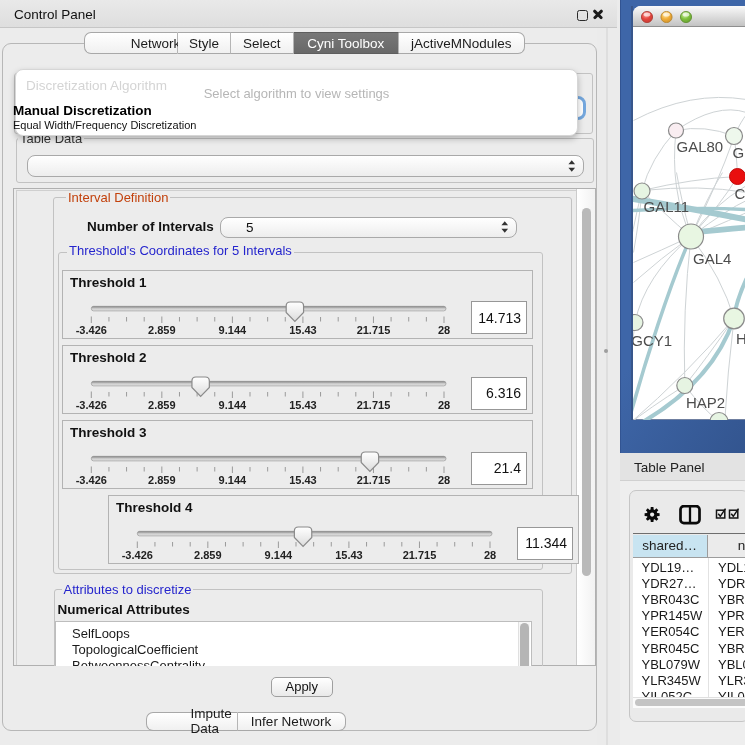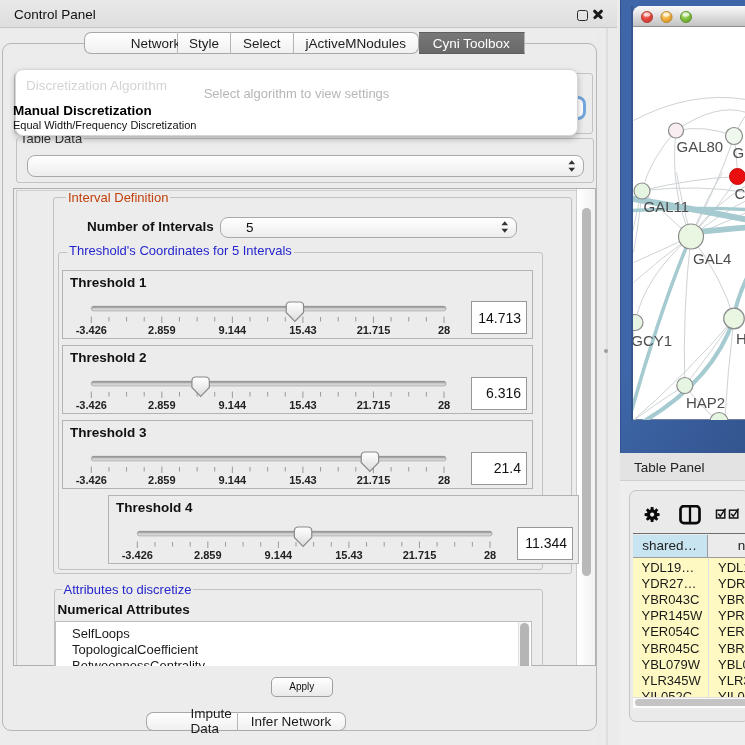--- a/index.html
+++ b/index.html
@@ -48,22 +48,22 @@
   <div class="seg first" style="width:94px;">
     <svg width="13" height="17" viewBox="0 0 13 17" style="margin-right:5px;">
       <path d="M4 6 L4 15 M4 9.5 L9.5 8.7 M4 13.8 L9.5 13.8" stroke="#808080" stroke-width="1.1" fill="none"></path>
       <circle cx="4" cy="4.2" r="2.4" fill="#4e9a4e" stroke="#2f6b2f"></circle>
       <circle cx="9.8" cy="8.4" r="2.4" fill="#4e9a4e" stroke="#2f6b2f"></circle>
       <circle cx="9.8" cy="13.8" r="2.4" fill="#4e9a4e" stroke="#2f6b2f"></circle>
     </svg>
     Network</div>
   <div class="seg" style="width:53px;">Style</div>
   <div class="seg" style="width:62.5px;">Select</div>
+  <div class="seg dark" style="width:105.5px;">Cyni Toolbox</div>
   <div class="seg last" style="width:125.5px;">jActiveMNodules</div>
-  <div class="seg dark" style="width:105.5px;">Cyni Toolbox</div>
 </div>
 
 <div class="grp" style="left:14px;top:73px;width:579px;height:61px;"></div>
 
 <div class="abs" style="left:556px;top:96px;width:30px;height:24px;border:3px solid #74a7dd;
      border-radius:8px;background:#fff;box-sizing:border-box;"></div>
 
 <div class="abs" style="left:15px;top:68.5px;width:563px;height:67px;background:#fff;
      border:1px solid #d6d6d6;border-radius:8px;box-sizing:border-box;
      box-shadow:0 3px 6px rgba(0,0,0,0.25);z-index:5;"></div>
@@ -303,21 +303,21 @@
     <div class="abs" style="left:16px;top:20px;font-size:13px;color:#1a1a1a;">TopologicalCoefficient</div>
     <div class="abs" style="left:16px;top:36px;font-size:13px;color:#1a1a1a;text-decoration:underline;">BetweennessCentrality</div>
     <div class="abs" style="right:1px;top:0;width:11px;height:100%;background:#f7f7f7;border-left:1px solid #e0e0e0;"></div>
     <div class="abs" style="right:2px;top:1px;width:9px;height:70px;background:#b5b5b5;border-radius:4.5px;"></div>
   </div>
 </div>
 
 <div class="abs" style="left:270.5px;top:676.5px;width:62.5px;height:20.5px;
      background:linear-gradient(#ffffff,#e9e9e9);border:1px solid #9f9f9f;border-radius:5px;
      box-sizing:border-box;display:flex;align-items:center;justify-content:center;
-     font-size:10px;color:#111;">Apply</div>
+     font-size:13px;color:#111;">Apply</div>
 
 <div class="abs" style="left:145.5px;top:711.5px;height:19px;display:flex;">
   <div class="seg first" style="width:92px;">Impute Data</div>
   <div class="seg last" style="width:108px;">Infer Network</div>
 </div>
 
 <div class="abs" style="left:597px;top:0;width:23px;height:745px;background:#ebebeb;"></div>
 <div class="abs" style="left:606px;top:28px;width:2px;height:717px;background:#dedede;"></div>
 <div class="abs" style="left:604px;top:349px;width:4px;height:4px;border-radius:2px;background:#9e9e9e;"></div>
 <div class="abs" style="left:597px;top:0;width:20px;height:28px;background:linear-gradient(#e9e9e9,#dedede);border-bottom:1px solid #c6c6c6;box-sizing:border-box;"></div>
@@ -433,21 +433,21 @@
   <line x1="46" y1="1.5" x2="46" y2="17.5" stroke="#0a0a0a" stroke-width="2.3"></line>
   <g stroke="#141414" fill="none" stroke-width="1.5">
     <rect x="72.5" y="5.2" width="8.3" height="7.8"></rect>
     <path d="M74.2 8.7 L76.3 11.3 L81.5 3.6"></path>
     <rect x="85.5" y="5.2" width="8.3" height="7.8"></rect>
     <path d="M87.2 8.7 L89.3 11.3 L94.5 3.6"></path>
   </g>
 </svg>
 
 <div class="abs" style="left:632.5px;top:532.8px;width:112.5px;height:1.7px;background:#6e6e6e;"></div>
-<div class="abs" style="left:632.5px;top:534.5px;width:112.5px;height:173px;background:#fef9c3;overflow:hidden;">
+<div class="abs" style="left:632.5px;top:534.5px;width:112.5px;height:173px;background:#ffffff;overflow:hidden;">
   <div class="abs" style="left:0;top:0;width:75.3px;height:23.6px;background:#c8e4f1;border-right:1px solid #9c9c9c;border-bottom:1px solid #9c9c9c;box-sizing:border-box;
        display:flex;align-items:center;justify-content:center;font-size:13.5px;color:#222;">shared…</div>
   <div class="abs" style="left:75.3px;top:0;width:40px;height:23.6px;background:#ebebeb;border-bottom:1px solid #9c9c9c;box-sizing:border-box;
        display:flex;align-items:center;font-size:13.5px;color:#222;padding-left:30px;">n</div>
   <div class="abs" style="left:75.3px;top:23.6px;width:1px;height:140px;background:#e2e2e2;"></div>
   <div class="row" style="left:9px;top:25.5px;">YDL19…</div>
     <div class="row" style="left:85.5px;top:25.5px;">YDL19…</div>
   <div class="row" style="left:9px;top:41.6px;">YDR27…</div>
     <div class="row" style="left:85.5px;top:41.6px;">YDR27…</div>
   <div class="row" style="left:9px;top:57.7px;">YBR043C</div>

